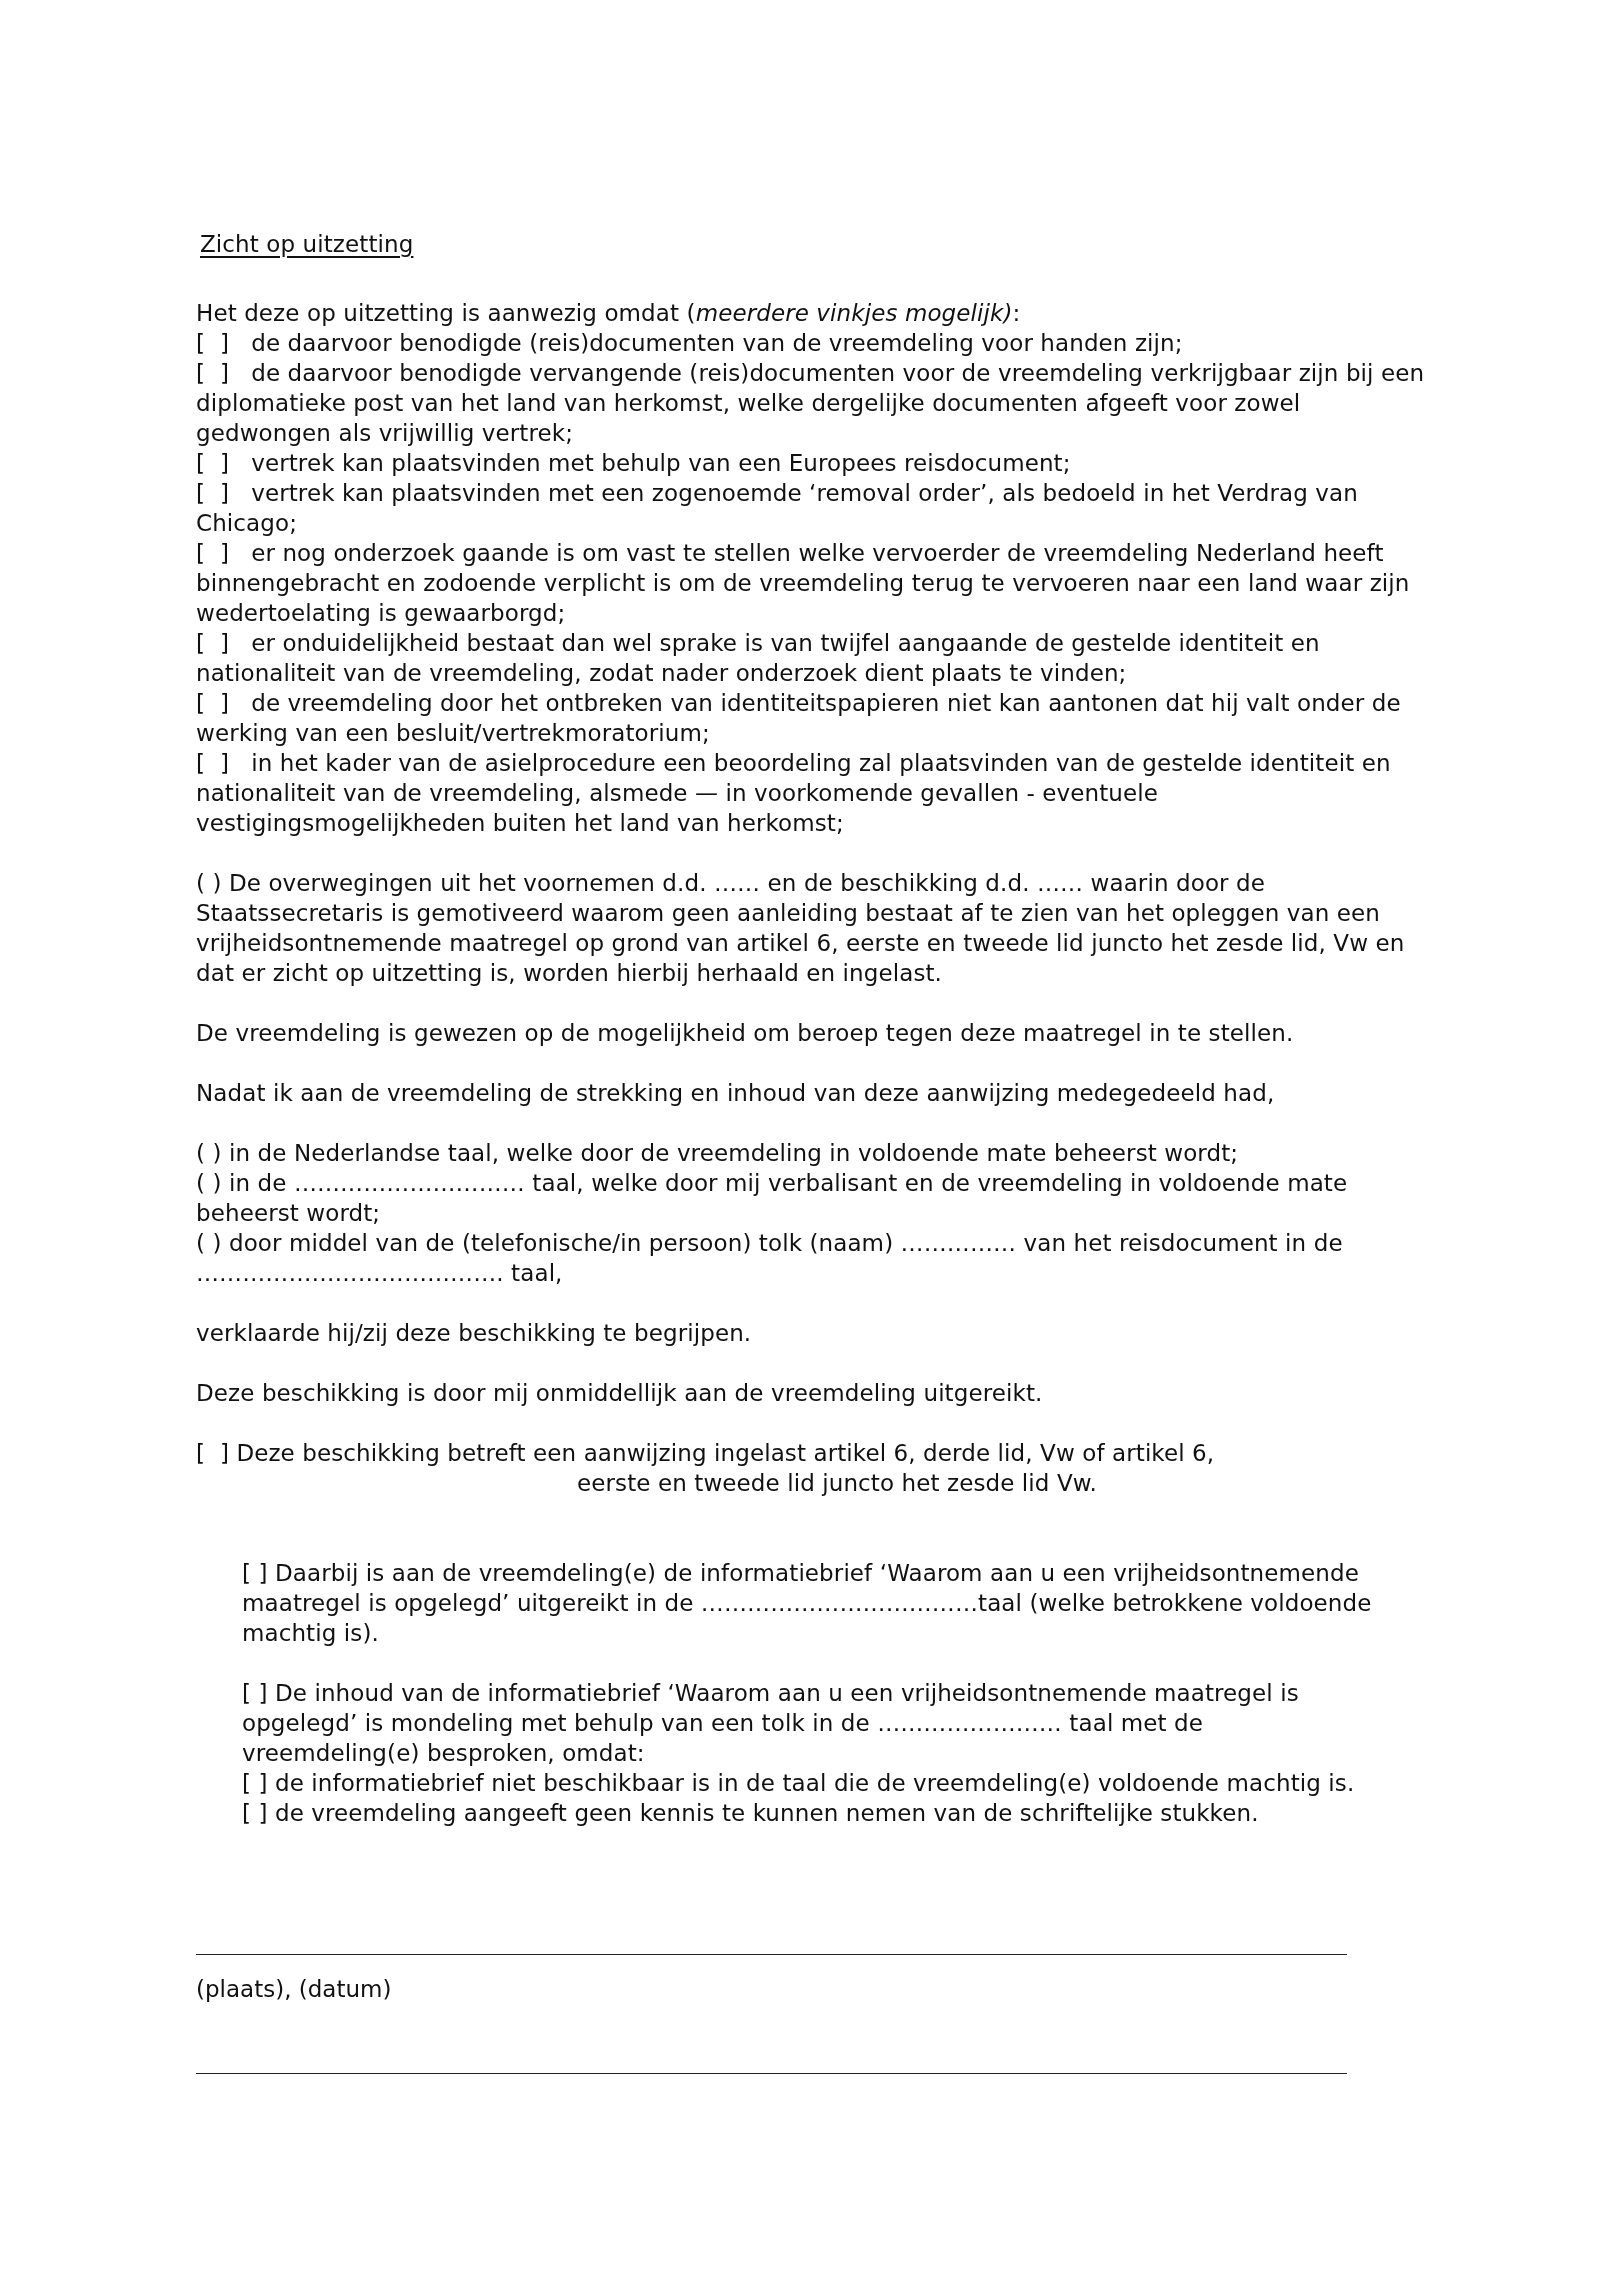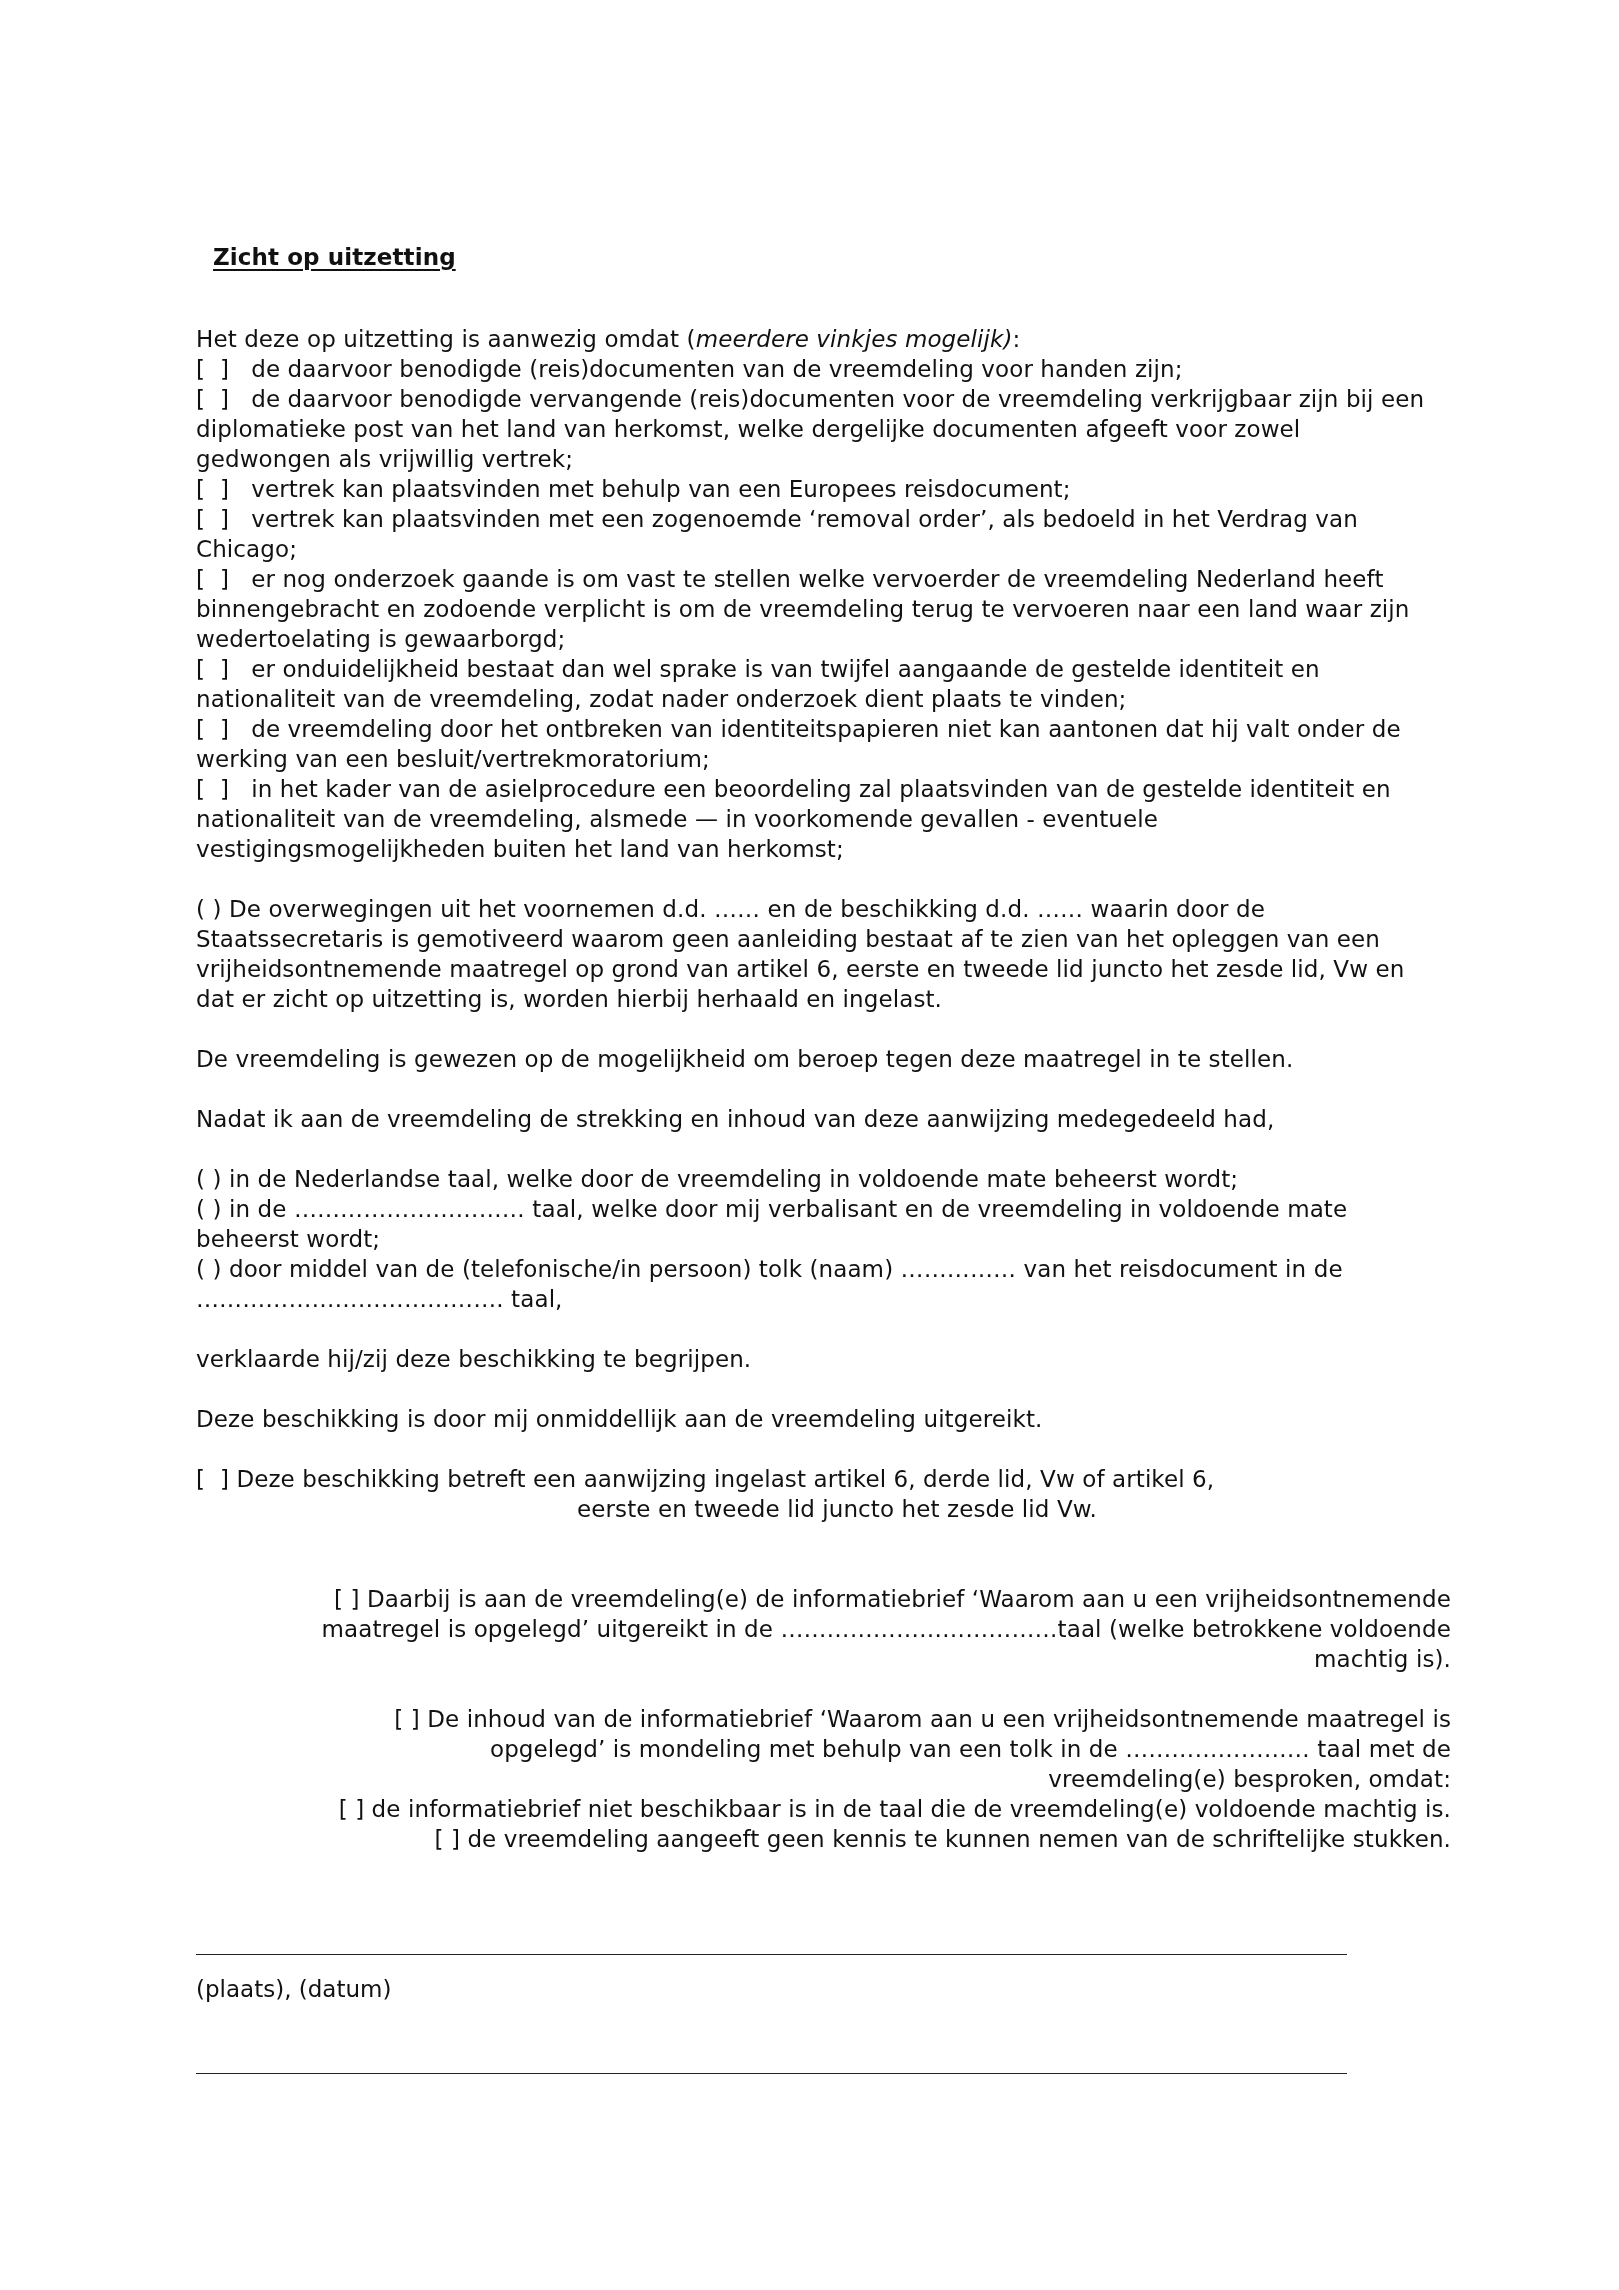--- a/index.html
+++ b/index.html
@@ -2,27 +2,27 @@
 <html style="font-size:14.6px"><head>
 <meta charset="utf-8">
 <style>
   html, body { margin: 0; padding: 0; background: #ffffff; }
   body { width: 1619px; height: 2291px; position: relative; overflow: hidden; }
   .page {
     position: absolute; left: 196px; top: 225px; width: 1243px;
     font-family: "DejaVu Sans", sans-serif; font-size: 23px; line-height: 30px;
     color: #111111; letter-spacing: 0.1px;
   }
-  .title { font-weight: bold; text-decoration: underline; text-underline-offset: 3.7px; margin: 17px; }
+  .title { font-weight: normal; text-decoration: underline; text-underline-offset: 3.7px; margin: 4px; }
   p { margin: 0; }
   .gap1 { height: 30px; }
   .gap-title { height: 35px; }
   .cb { white-space: pre; }
   .hang { padding-left: 39px; text-align: center; }
-  .indent-block { margin-left: 110px; width: 1145px; text-align: right; }
+  .indent-block { margin-left: 46px; width: 1145px; }
   .sigline { position: absolute; left: 196px; width: 1151px; height: 0; border-top: 1.8px solid #222; }
   .sig1 { top: 1954px; }
   .sig2 { top: 2073px; }
   .siglabel { position: absolute; left: 196px; top: 1963px; font-family: "DejaVu Sans", sans-serif; font-size: 23px; line-height: 30px; color: #111; margin-top: 11px; }
 </style>
 </head>
 <body>
 
 <div class="page">
   <p class="title">Zicht op uitzetting</p>

